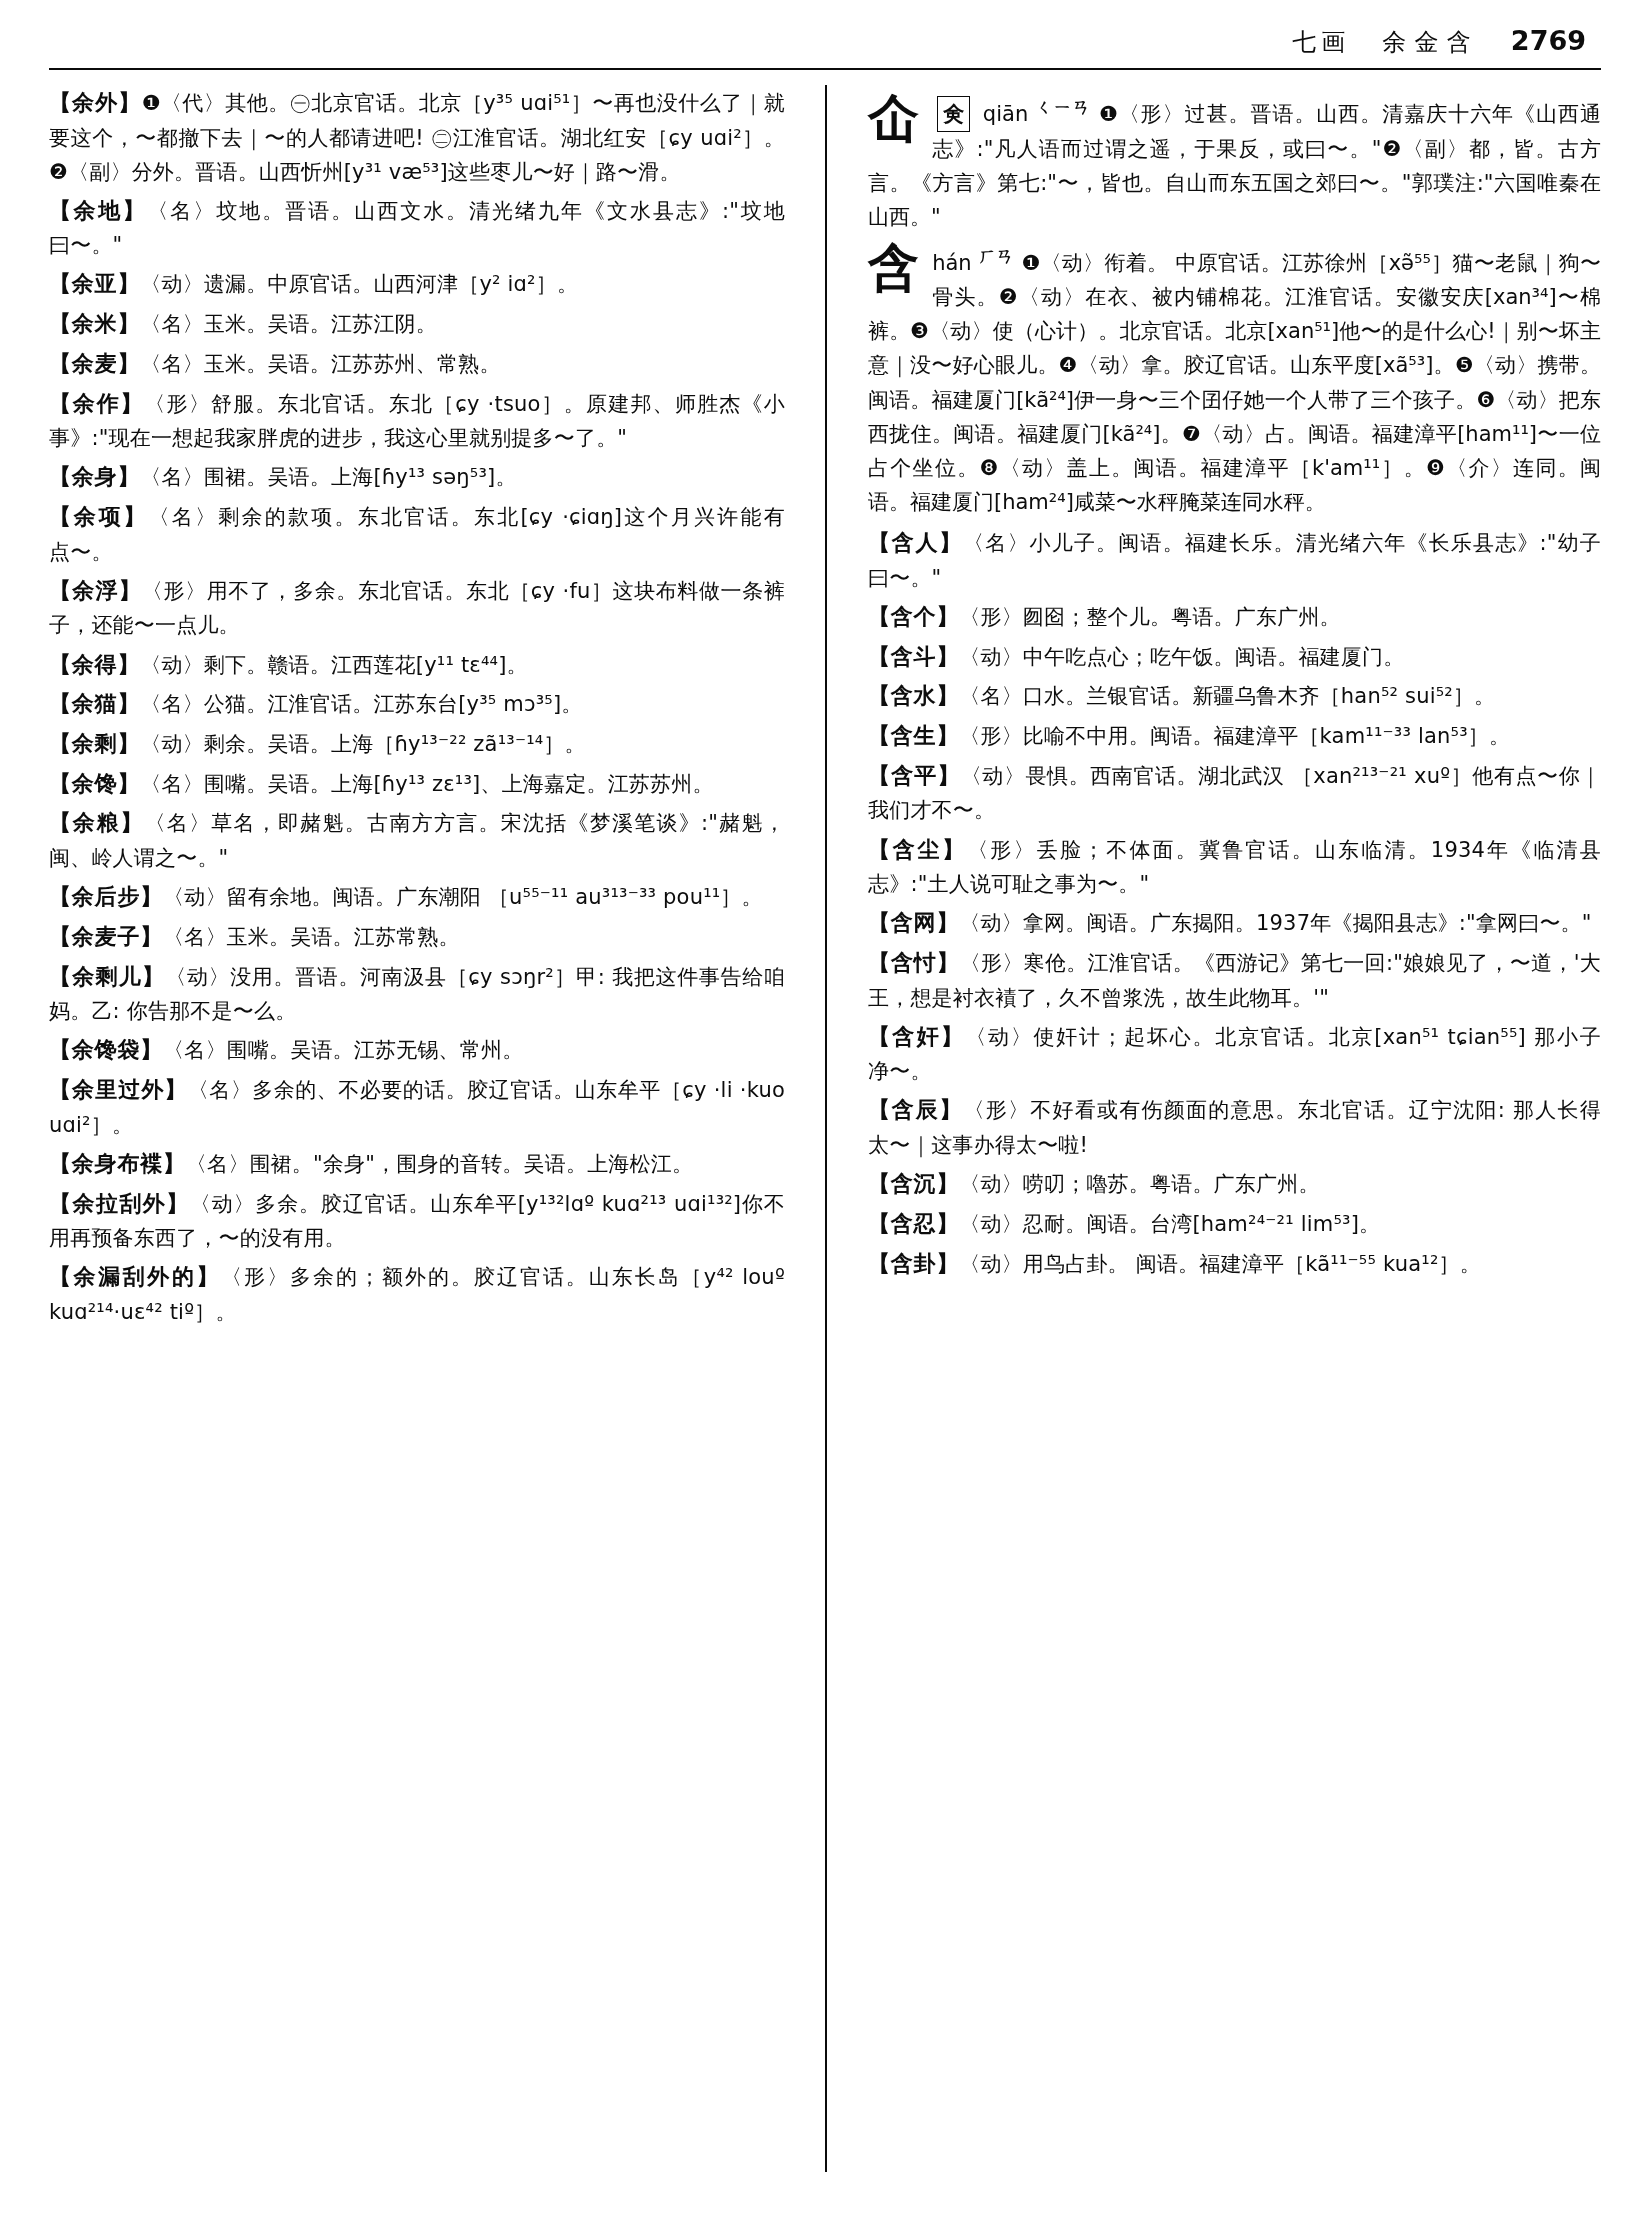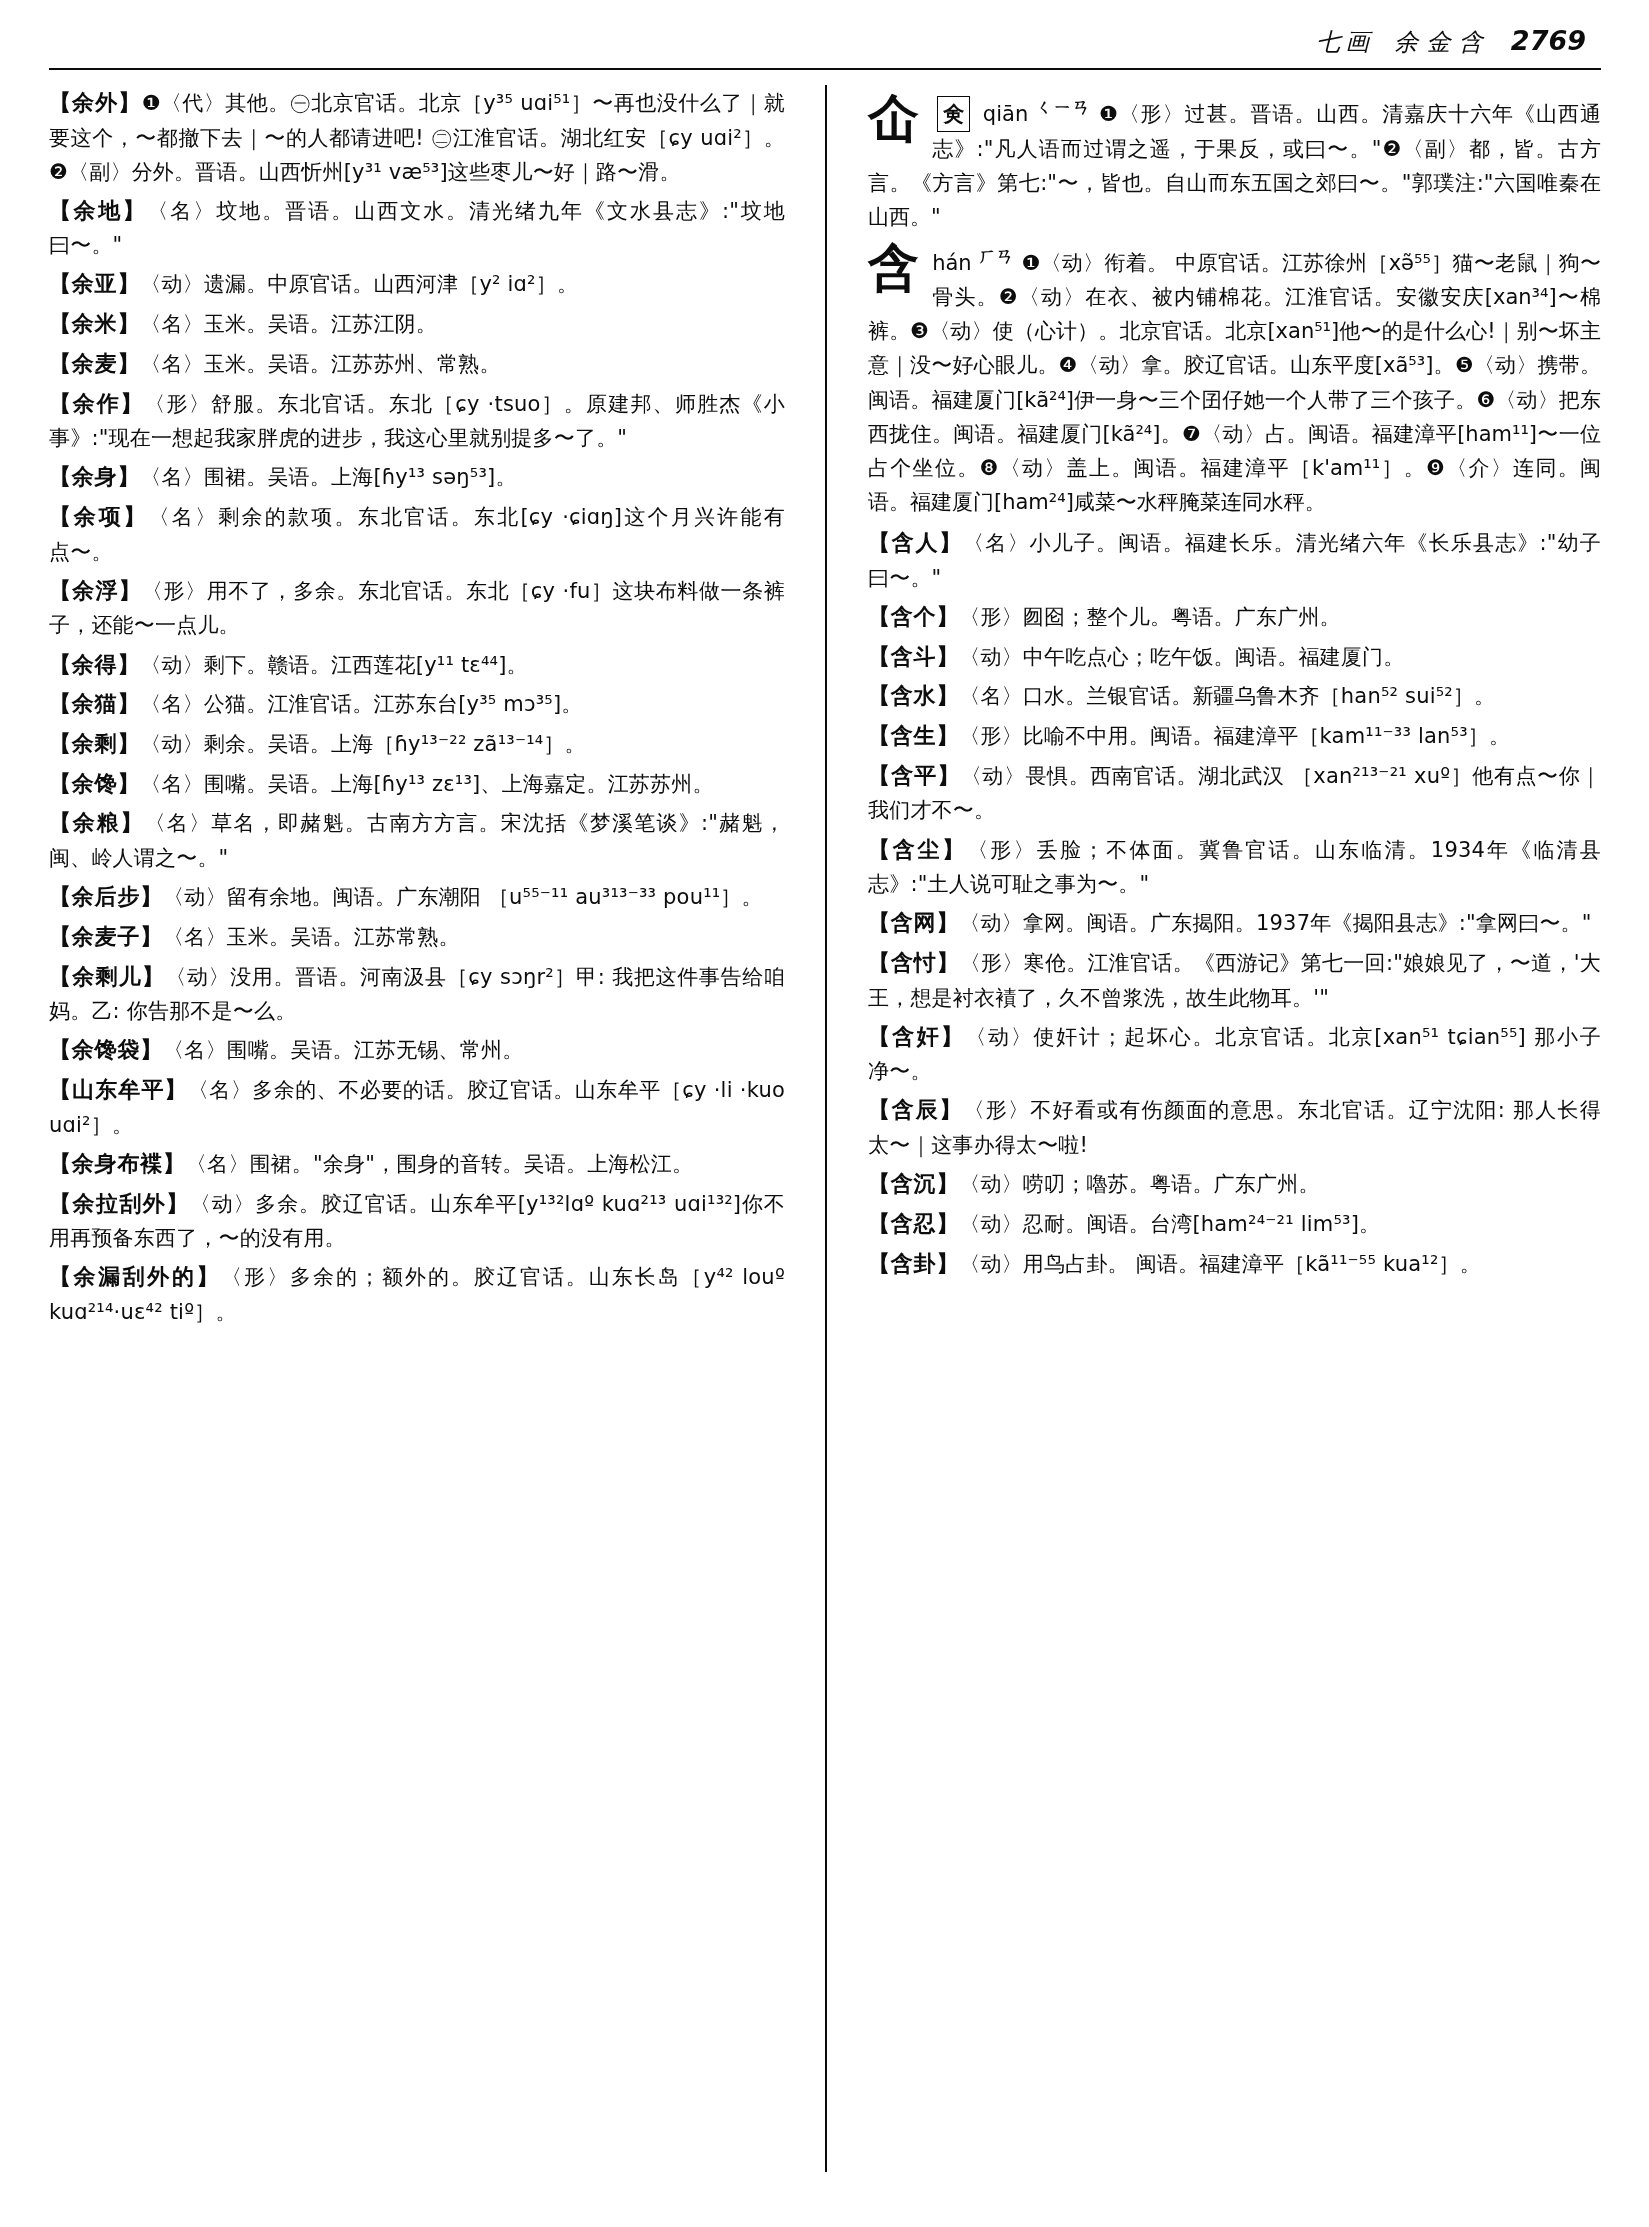--- a/index.html
+++ b/index.html
@@ -21,25 +21,24 @@
     height: 2227px;
     box-sizing: border-box;
     padding: 25px 49px 16.5px 49px;
     filter: contrast(1.05);
   }
   
   .header {
     display: flex;
     justify-content: flex-end;
     align-items: baseline;
-    gap: 20px;
+    gap: 32px;
     padding-right: 15px;
     font-size: 24px;
     letter-spacing: 1.6px;
-    font-style: italic;
   }
   .header .hd-rad { letter-spacing: 5px; }
   .header .hd-chars { letter-spacing: 8.2px; }
   .header .hd-page {
     font-weight: bold;
     font-size: 27px;
     letter-spacing: 0;
   }
   .rule {
     margin-top: 10px;
@@ -134,21 +133,21 @@
       <div class="entry"><span class="hw">【余浮】</span><span>〈形〉用不了，多余。东北官话。东北［ɕy ·fu］这块布料做一条裤子，还能〜一点儿。</span></div>
       <div class="entry"><span class="hw">【余得】</span><span>〈动〉剩下。赣语。江西莲花[y¹¹ tɛ⁴⁴]。</span></div>
       <div class="entry"><span class="hw">【余猫】</span><span>〈名〉公猫。江淮官话。江苏东台[y³⁵ mɔ³⁵]。</span></div>
       <div class="entry"><span class="hw">【余剩】</span><span>〈动〉剩余。吴语。上海［ɦy¹³⁻²² zã¹³⁻¹⁴］。</span></div>
       <div class="entry"><span class="hw">【余馋】</span><span>〈名〉围嘴。吴语。上海[ɦy¹³ zɛ¹³]、上海嘉定。江苏苏州。</span></div>
       <div class="entry"><span class="hw">【余粮】</span><span>〈名〉草名，即赭魁。古南方方言。宋沈括《梦溪笔谈》:"赭魁，闽、岭人谓之〜。"</span></div>
       <div class="entry"><span class="hw">【余后步】</span><span>〈动〉留有余地。闽语。广东潮阳 ［u⁵⁵⁻¹¹ au³¹³⁻³³ pou¹¹］。</span></div>
       <div class="entry"><span class="hw">【余麦子】</span><span>〈名〉玉米。吴语。江苏常熟。</span></div>
       <div class="entry"><span class="hw">【余剩儿】</span><span>〈动〉没用。晋语。河南汲县［ɕy sɔŋr²］甲: 我把这件事告给咱妈。乙: 你告那不是〜么。</span></div>
       <div class="entry"><span class="hw">【余馋袋】</span><span>〈名〉围嘴。吴语。江苏无锡、常州。</span></div>
-      <div class="entry"><span class="hw">【山东牟平】</span><span>〈名〉多余的、不必要的话。胶辽官话。山东牟平［ɕy ·li ·kuo uɑi²］。</span></div>
+      <div class="entry"><span class="hw">【余里过外】</span><span>〈名〉多余的、不必要的话。胶辽官话。山东牟平［ɕy ·li ·kuo uɑi²］。</span></div>
       <div class="entry"><span class="hw">【余身布褋】</span><span>〈名〉围裙。"余身"，围身的音转。吴语。上海松江。</span></div>
       <div class="entry"><span class="hw">【余拉刮外】</span><span>〈动〉多余。胶辽官话。山东牟平[y¹³²lɑº kuɑ²¹³ uɑi¹³²]你不用再预备东西了，〜的没有用。</span></div>
       <div class="entry"><span class="hw">【余漏刮外的】</span><span>〈形〉多余的；额外的。胶辽官话。山东长岛［y⁴² louº kuɑ²¹⁴·uɛ⁴² tiº］。</span></div>
     </div>
 
     <div class="col right">
 
       <div class="bigentry">
         <span class="bigchar">仚</span>
         <span class="boxchar">㑒</span>

